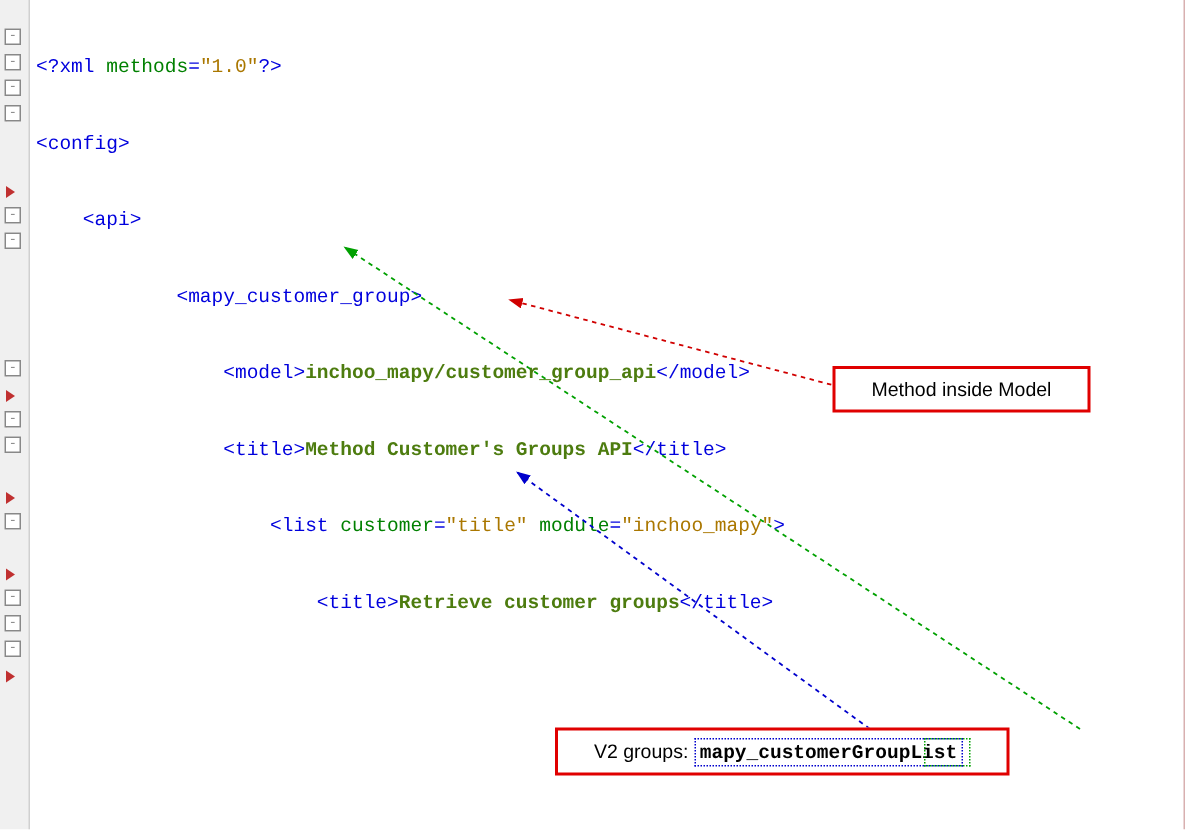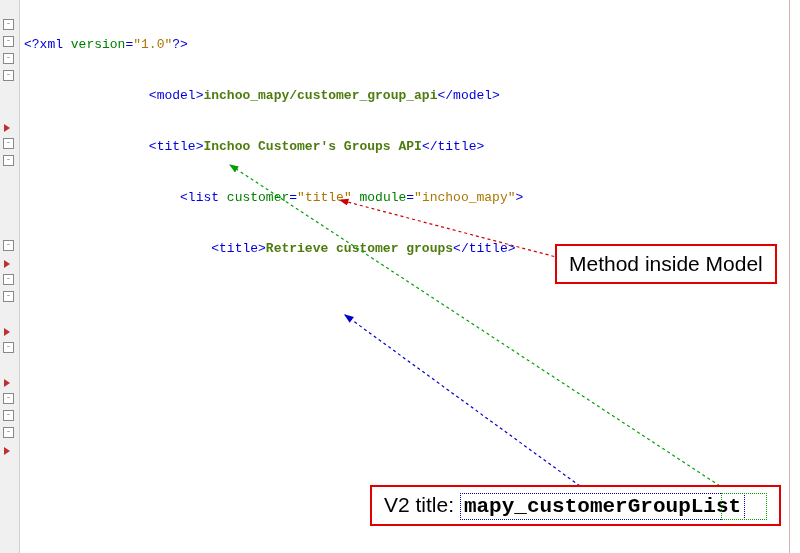--- a/index.html
+++ b/index.html
@@ -64,23 +64,23 @@
     top: 0;
     bottom: 0;
     right: 10px;
     width: 1px;
     background: #d8b0b0;
   }
   .callout {
     position: absolute;
     border: 2.5px solid #e00000;
     background: #fff;
-    padding: 6px 12px;
+    padding: 6px 24px;
     font-family: Arial, sans-serif;
-    font-size: 21px;
+    font-size: 13px;
     color: #000;
     z-index: 10;
   }
   .callout .mono {
     font-family: "Courier New", monospace;
     font-weight: bold;
   }
   .dotted-box-blue {
     border: 1.5px dotted #0000cc;
     padding: 1px 3px;
@@ -122,23 +122,26 @@
     <div class="gutter-marker" style="top:342px">-</div>
     <div class="gutter-arrow" style="top:379px"></div>
     <div class="gutter-arrow" style="top:396px"></div>
     <div class="gutter-marker" style="top:393px">-</div>
     <div class="gutter-marker" style="top:410px">-</div>
     <div class="gutter-marker" style="top:427px">-</div>
     <div class="gutter-arrow" style="top:447px"></div>
   </div>
 
   <div class="code">
-    <div class="line"><span class="tag">&lt;?</span><span class="tag">xml</span><span class="attr-name"> version</span><span class="tag">=</span><span class="attr-val">"1.0"</span><span class="tag">?&gt;</span></div>
+    <div class="line"><span class="tag">&lt;?</span><span class="tag">xml</span><span class="attr-name"> methods</span><span class="tag">=</span><span class="attr-val">"1.0"</span><span class="tag">?&gt;</span></div>
+    <div class="line"><span class="tag">&lt;config&gt;</span></div>
+    <div class="line"><span>    </span><span class="tag">&lt;api&gt;</span></div>
+    <div class="line"><span>            </span><span class="tag">&lt;mapy_customer_group&gt;</span></div>
     <div class="line"><span>                </span><span class="tag">&lt;model&gt;</span><span class="text">inchoo_mapy/customer_group_api</span><span class="tag">&lt;/model&gt;</span></div>
-    <div class="line"><span>                </span><span class="tag">&lt;title&gt;</span><span class="text">Inchoo Customer's Groups API</span><span class="tag">&lt;/title&gt;</span></div>
+    <div class="line"><span>                </span><span class="tag">&lt;title&gt;</span><span class="text">Method Customer's Groups API</span><span class="tag">&lt;/title&gt;</span></div>
     <div class="line"><span>                    </span><span class="tag">&lt;list</span><span class="attr-name"> customer</span><span class="tag">=</span><span class="attr-val">"title"</span><span class="attr-name"> module</span><span class="tag">=</span><span class="attr-val">"inchoo_mapy"</span><span class="tag">&gt;</span></div>
     <div class="line"><span>                        </span><span class="tag">&lt;title&gt;</span><span class="text">Retrieve customer groups</span><span class="tag">&lt;/title&gt;</span></div>
     
     
     
     
     
     
     
     
@@ -157,21 +160,21 @@
   </div>
 
   <div class="right-margin"></div>
 </div>
 
 <div class="callout" style="top:244px; left:555px;">
   <span>Method inside Model</span>
 </div>
 
 <div class="callout" style="top:485px; left:370px;">
-  <span>V2 title:</span>
+  <span>V2 groups:</span>
   <span class="mono dotted-box-blue"><span>mapy_customerGroupList</span></span>
   <span class="mono dotted-box-green" style="margin-left:-30px;">&nbsp;&nbsp;&nbsp;</span>
 </div>
 
 <svg class="arrows">
   <defs>
     <marker id="arr-red" markerWidth="8" markerHeight="8" refX="7" refY="3" orient="auto">
       <path d="M0,0 L8,3 L0,6 Z" fill="#d00000"></path>
     </marker>
     <marker id="arr-blue" markerWidth="8" markerHeight="8" refX="7" refY="3" orient="auto">

